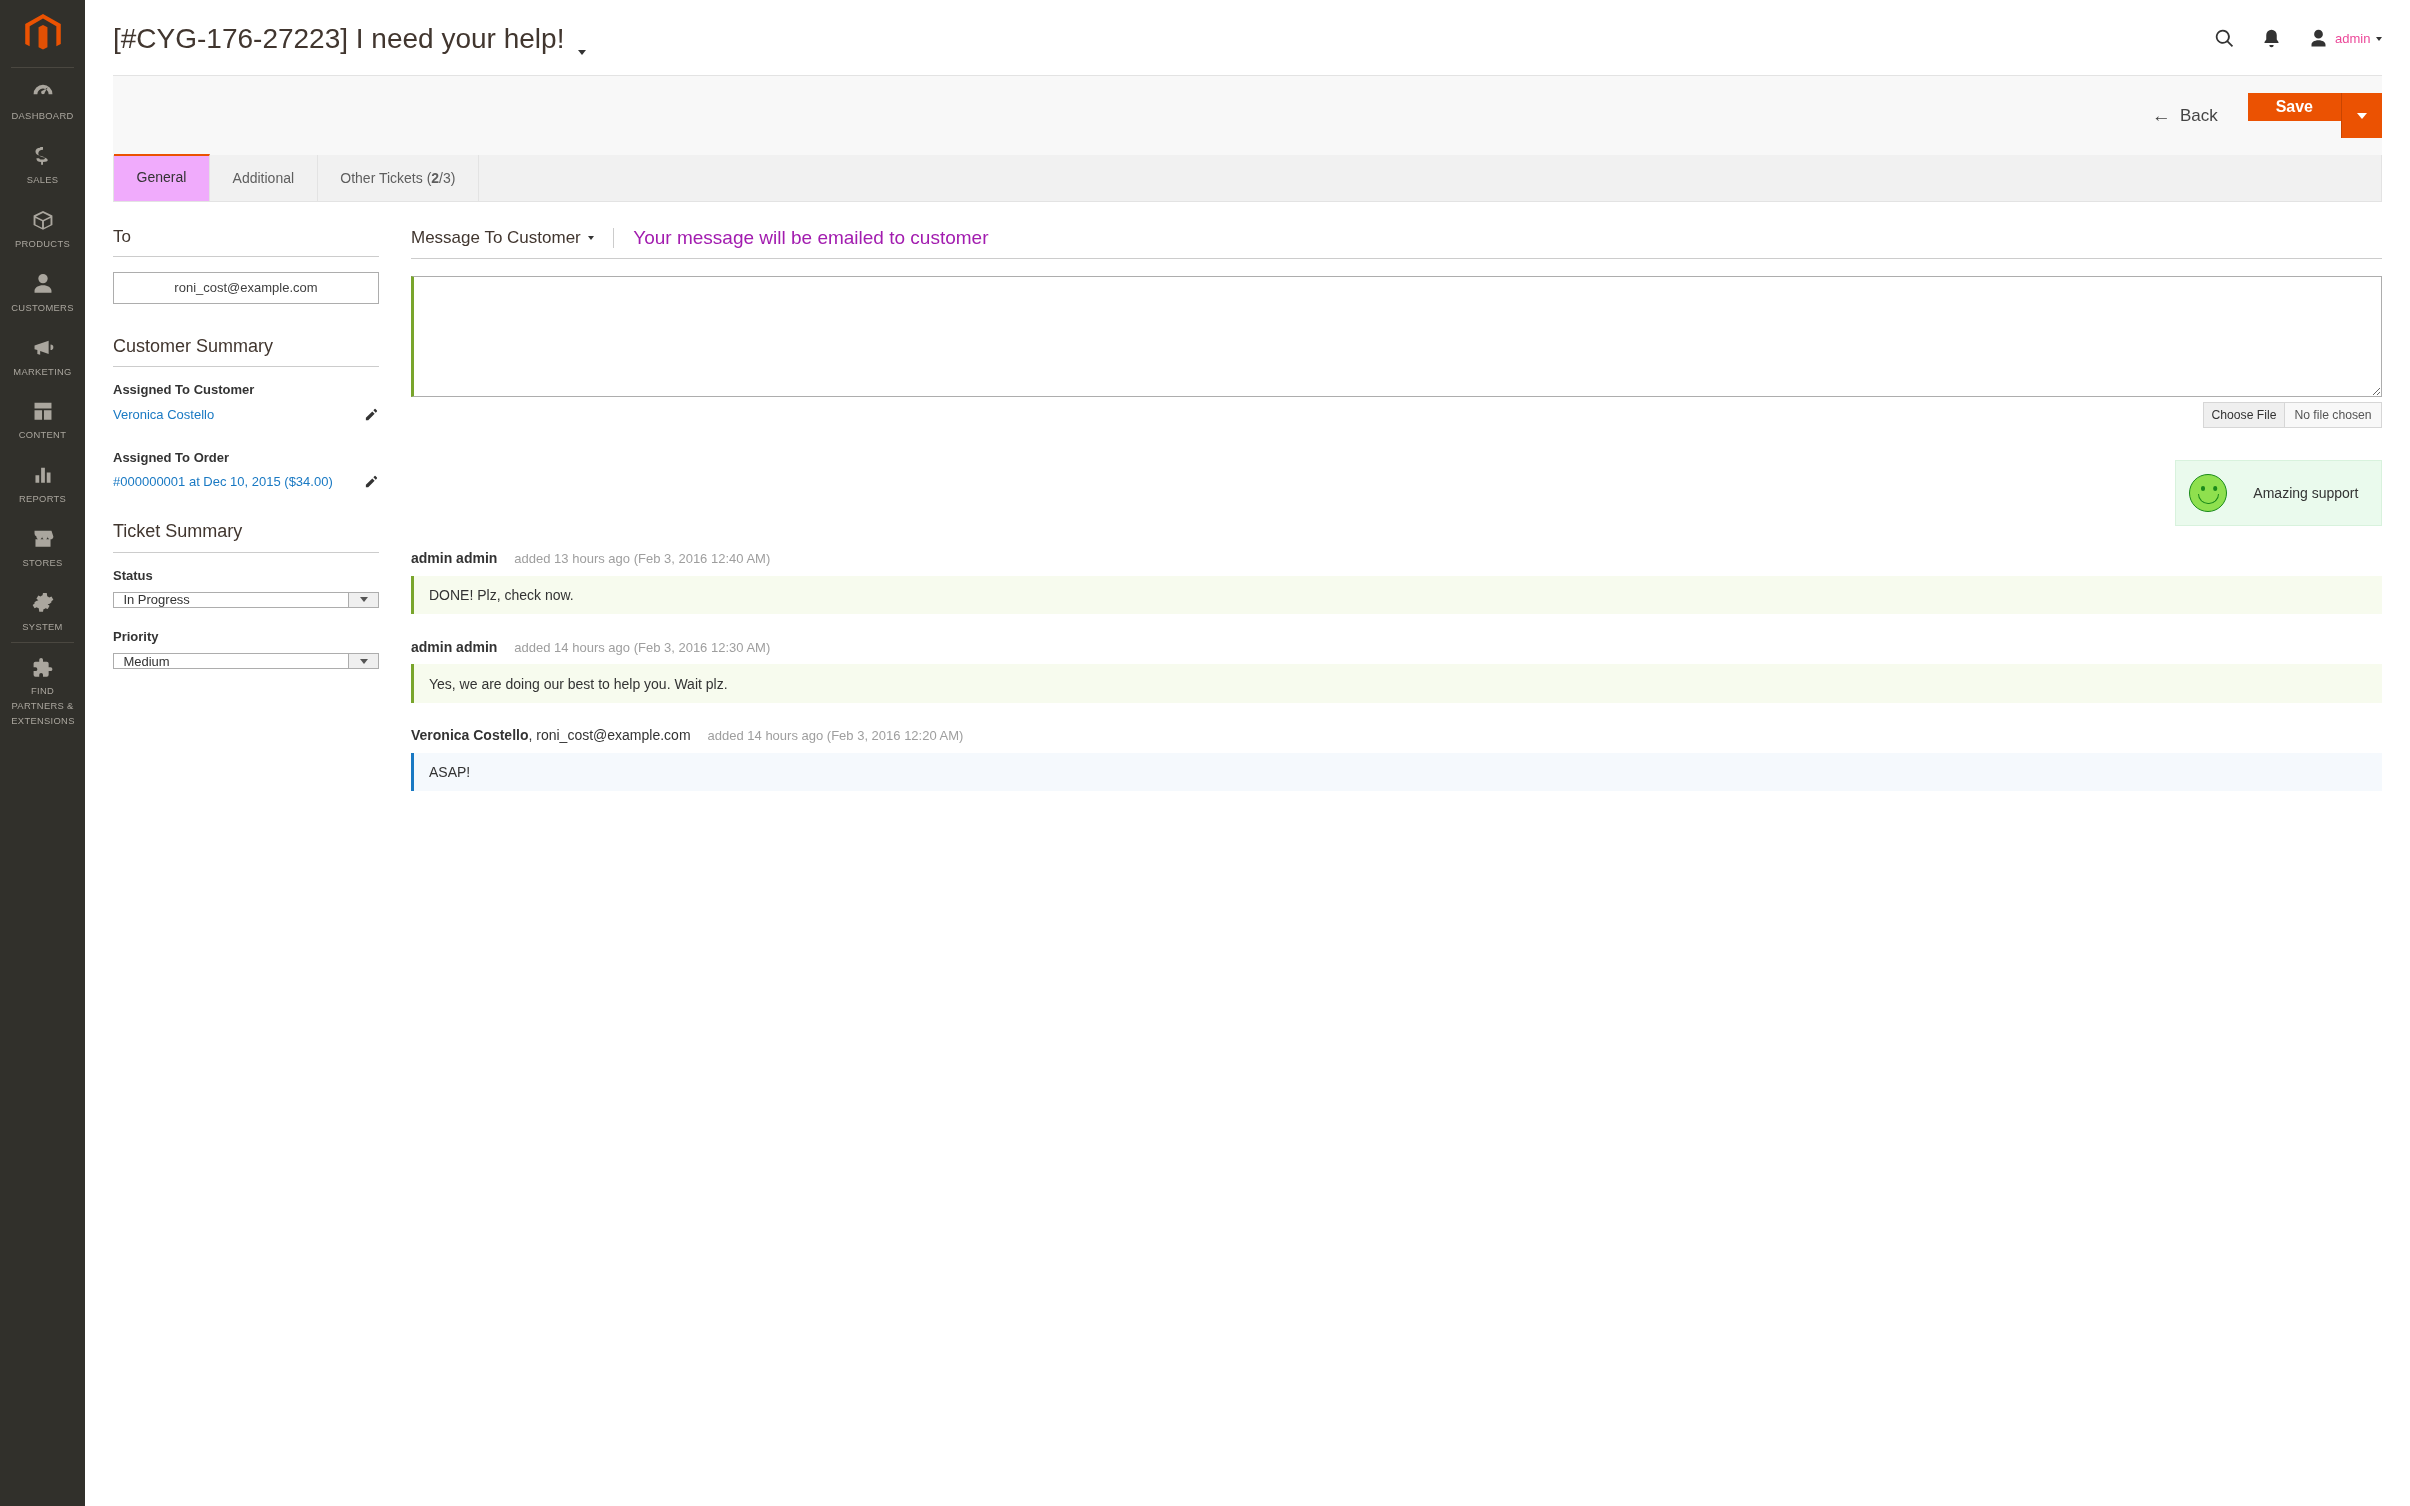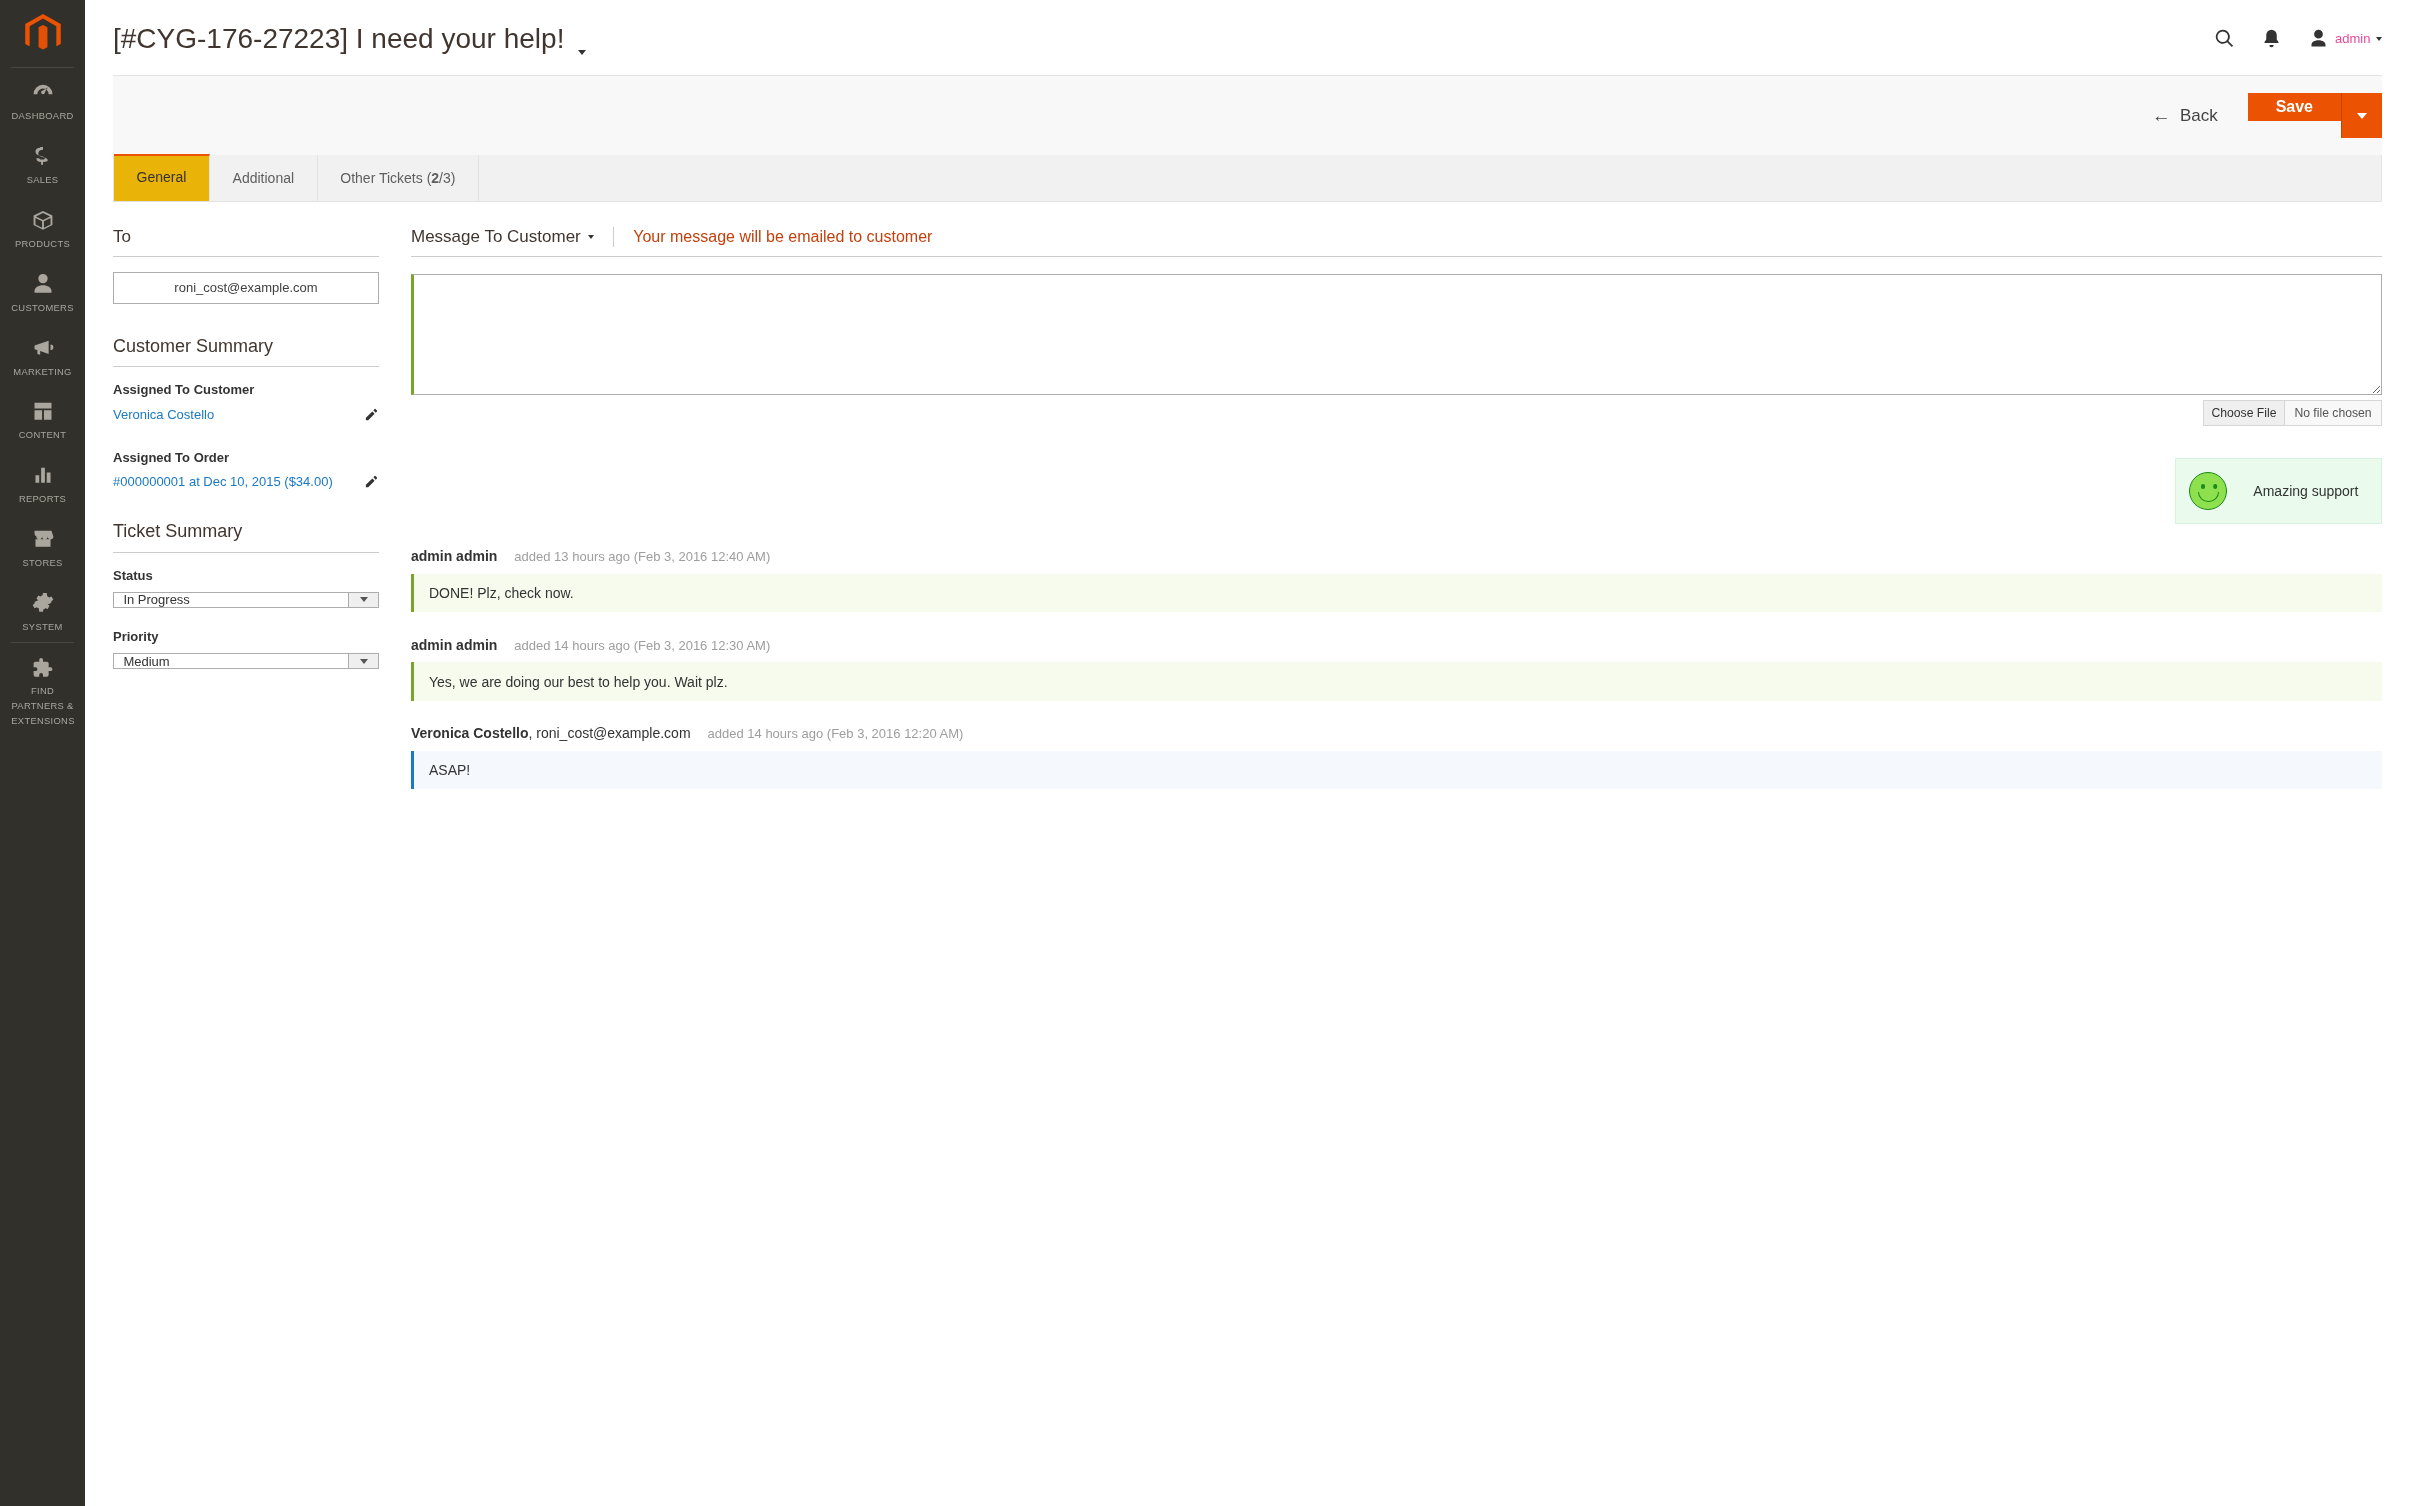--- a/index.html
+++ b/index.html
@@ -34,21 +34,21 @@
 .back-btn { display:flex; align-items:center; gap:9.4px; color:#444; font-size:17px; cursor:pointer; padding:0 3.8px; }
 .back-arrow { font-size:19px; }
 .save-group { display:flex; }
 .save-btn { background:#eb5202; color:#fff; border:none; height:28px; padding: 0 28px; font-size:16px; font-weight:600; cursor:pointer; }
 .save-caret-btn { background:#eb5202; border:none; border-left:0.9px solid rgba(0,0,0,0.15); height:45px; width:41px; cursor:pointer; position:relative; }
 .save-caret-btn::after { content:''; position:absolute; left:50%; top:50%; transform:translate(-50%,-50%); width:0;height:0;border-left:5.6px solid transparent;border-right:5.6px solid transparent;border-top:6.6px solid #fff; }
 
 
 .tabs { margin: 0 28px; background:#f1f1f1; border:0.9px solid #e3e3e3; border-top:none; display:flex; }
 .tab { padding: 15px 22.6px; color:#5e5e5e; cursor:pointer; font-size:14px; border-right:0.9px solid #e3e3e3; }
-.tab.active { background:#eab308; color:#333; border-top:2.8px solid #eb5202; margin-top:-0.9px; padding-top:13px; }
+.tab.active { background:#f0abfc; color:#333; border-top:2.8px solid #eb5202; margin-top:-0.9px; padding-top:13px; }
 .tab .bold { font-weight:700; }
 
 
 .content { display:flex; margin: 24.5px 28px 0; gap:32px; }
 .col-left { width:266px; flex: 0 0 266px; }
 .col-right { flex:1; min-width:0; }
 
 .section-h { font-size:17px; color:#41362f; font-weight:400; border-bottom:0.9px solid #ccc; padding-bottom:9.4px; margin-bottom:15px; }
 .section-h.sub { font-size:18px; margin-top: 26px; }
 
@@ -60,21 +60,21 @@
 .edit-icon { width:15px; height:15px; fill:#333; cursor:pointer; }
 
 .select { width:100%; height:16px; border:0.9px solid #adadad; background:#fff; display:flex; }
 .select-text { flex:1; display:flex; align-items:center; padding:0 9.4px; }
 .select-btn { width:30px; border-left:0.9px solid #adadad; background:#efefef; display:flex; align-items:center; justify-content:center; cursor:pointer; }
 .select-btn::after { content:''; width:0;height:0;border-left:4.7px solid transparent;border-right:4.7px solid transparent;border-top:5.6px solid #555; }
 
 
 .msg-head { display:flex; align-items:center; border-bottom:0.9px solid #ccc; padding-bottom:9.4px; margin-bottom:17px; }
 .msg-head-label { font-size:17px; color:#41362f; display:flex; align-items:center; gap:7.5px; padding-right:19px; border-right:0.9px solid #ccc; cursor:pointer; }
-.msg-head-hint { color:#c2410c; font-size:16px; padding-left:19px; }
+.msg-head-hint { color:#a21caf; font-size:19px; padding-left:19px; }
 .msg-textarea { width:100%; height:121px; border:0.9px solid #adadad; border-left:3.8px solid #79a52c; resize:both; padding:7.5px; font-size:13px; font-family:inherit; }
 .file-row { display:flex; justify-content:flex-end; margin-top:1.9px; }
 .file-chooser { border:0.9px solid #d6d6d6; background:#f8f8f8; height:26px; display:flex; align-items:center; font-size:12.2px; }
 .file-chooser .btn { padding:0 7.5px; border-right:0.9px solid #d6d6d6; background:#efefef; height:100%; display:flex; align-items:center; cursor:pointer;}
 .file-chooser .txt { padding:0 9.4px; color:#555; }
 
 .rating-card { margin-top: 32px; background:#eafaed; border:0.9px solid #d8f2dd; padding:13px 22.6px 13px 13px; display:flex; align-items:center; gap:26px; float:right; }
 .smiley { width:38px; height:38px; border-radius:50%; background:#8fe04e; border:1.9px solid #1a8a1a; position:relative; }
 .smiley::before, .smiley::after { content:''; position:absolute; background:#1a8a1a; }
 .smiley::before { width:4.7px; height:4.7px; border-radius:50%; top:11.3px; left:10.4px; box-shadow: 12.2px 0 0 #1a8a1a; }

